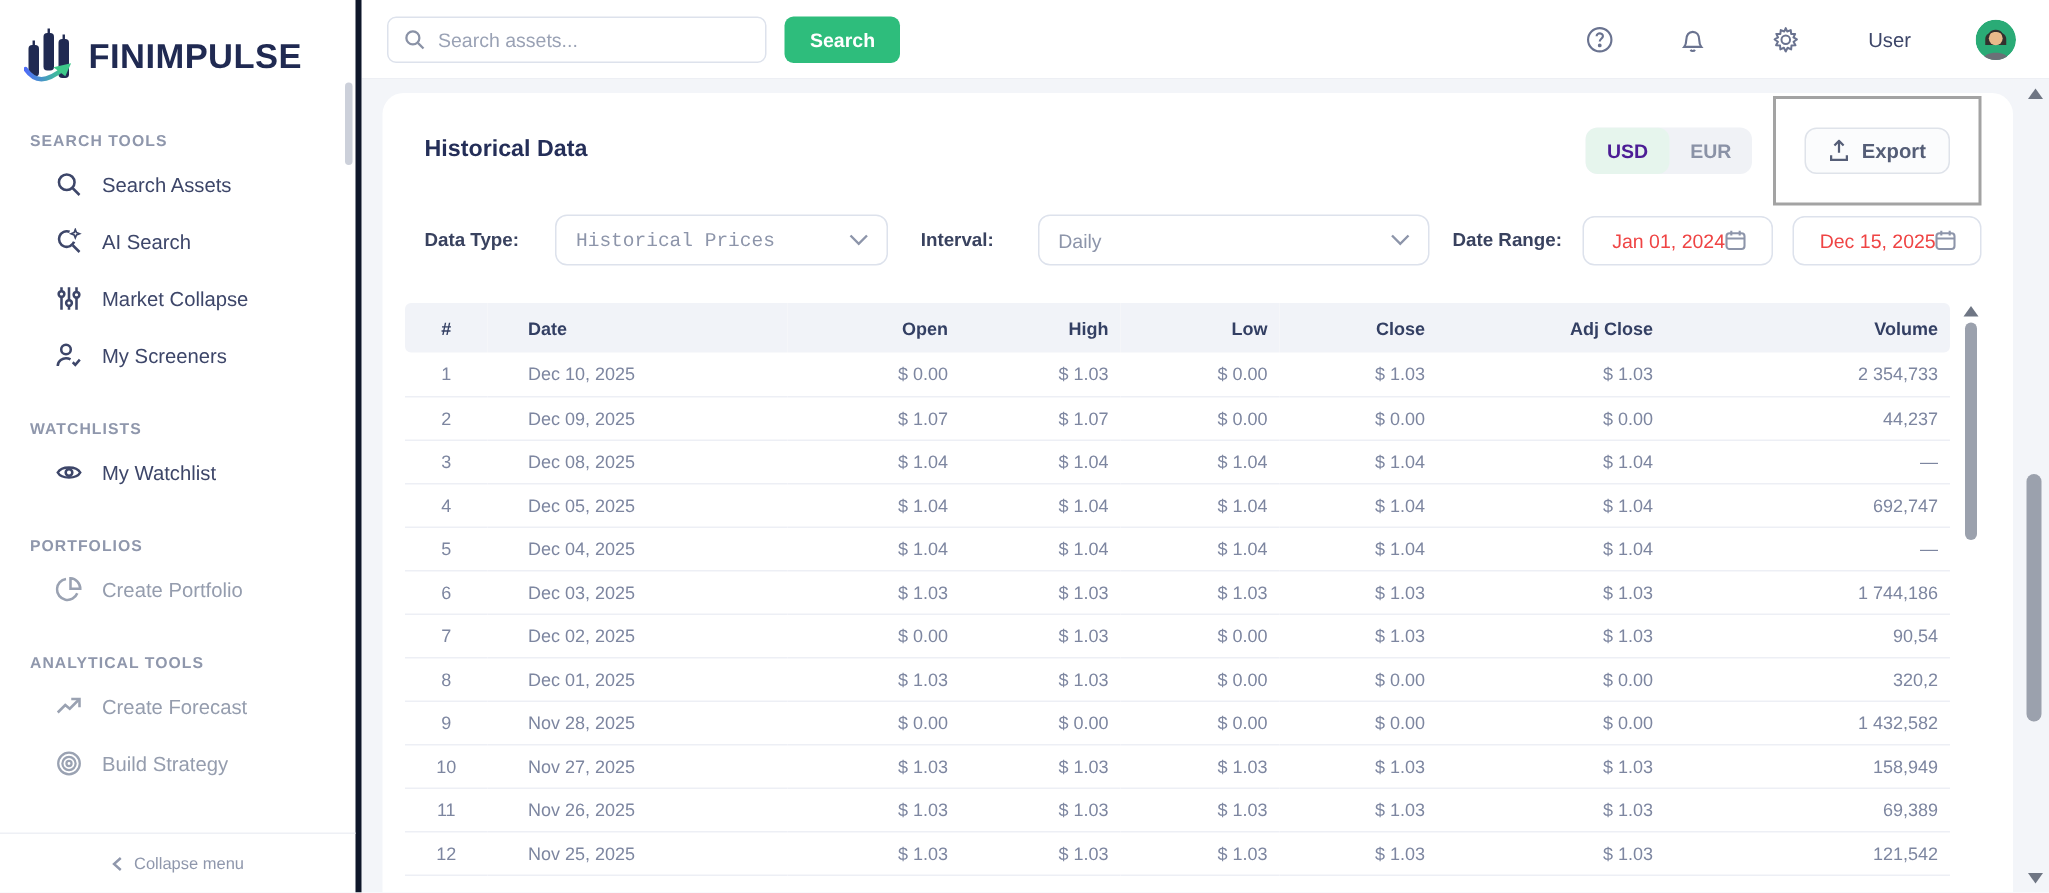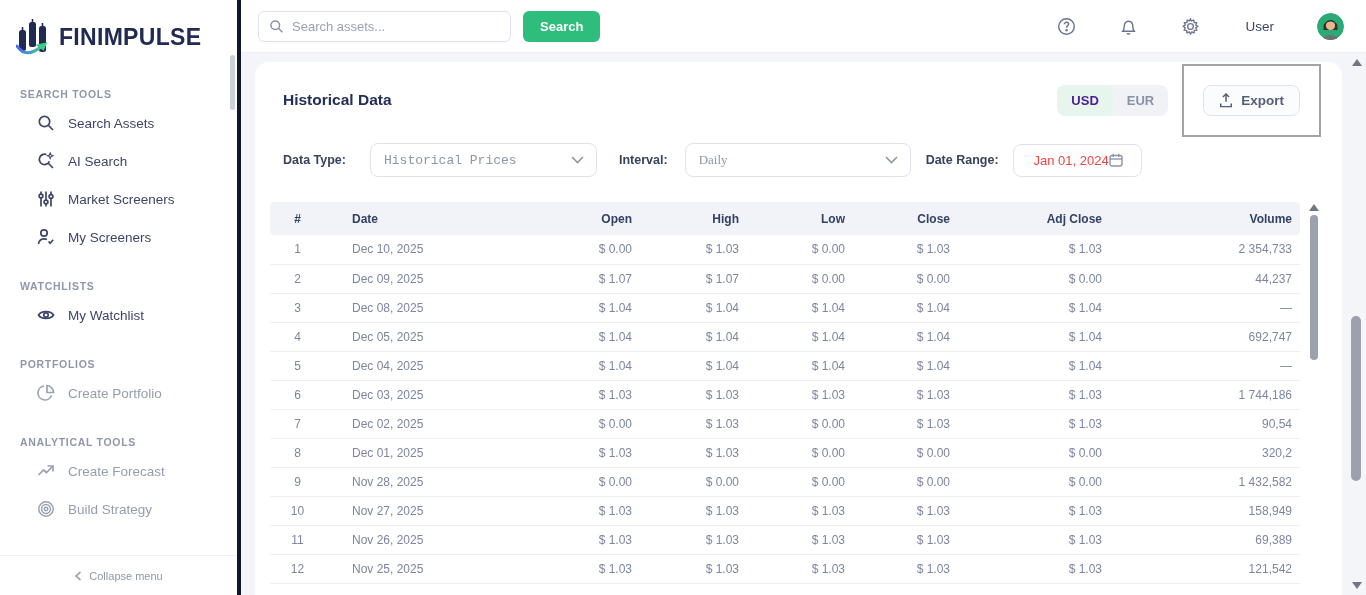--- a/index.html
+++ b/index.html
@@ -98,21 +98,21 @@
 
   
   .filters { display:flex; align-items:center; margin:23px 6px 0 13px; }
   .filter-label { font-size:12.5px; font-weight:bold; color:#39425f; white-space:nowrap; }
   .select {
     height:34px; border:1px solid #dde2ec; border-radius:8px; background:#fff;
     display:flex; align-items:center; justify-content:space-between;
     padding:0 12px 0 13px; font-size:13px; color:#8d95aa; cursor:pointer;
   }
   .sel-datatype { width:227px; margin-left:24px;font-family:Liberation Mono, monospace; }
-  .sel-interval { width:226px; margin-left:17px;font-family:Liberation Serif, serif; }
+  .sel-interval { width:268px; margin-left:29px; }
   .lbl-interval { margin-left:22px; }
   .lbl-daterange { margin-left:15px; }
   .date-input {
     height:33px; width:129px; border:1px solid #dde2ec; border-radius:8px; background:#fff;
     display:flex; align-items:center; justify-content:center;
     padding:0 11px 0 13px; font-size:13px; color:#ef4444; cursor:pointer;
   }
   .date-from { margin-left:14px; }
   .date-to { margin-left:13px; }
 
@@ -211,21 +211,21 @@
     <span class="ni">
       <svg width="18" height="18" viewBox="0 0 18 18" fill="none" stroke-width="1.7">
         <line x1="4" y1="1.5" x2="4" y2="16.5"></line>
           <circle cx="4" cy="6" r="1.9" fill="#fff"></circle>
         <line x1="9" y1="1.5" x2="9" y2="16.5"></line>
           <circle cx="9" cy="12" r="1.9" fill="#fff"></circle>
         <line x1="14" y1="1.5" x2="14" y2="16.5"></line>
           <circle cx="14" cy="6.5" r="1.9" fill="#fff"></circle>
       </svg>
       </span>
-    <span>Market Screeners</span>
+    <span>Market Collapse</span>
   </div>
 
   <div class="nav-item">
     <span class="ni">
       <svg width="18" height="18" viewBox="0 0 18 18" fill="none" stroke-width="1.7">
         <circle cx="7" cy="5" r="3.2"></circle>
         <path d="M1.5 16 C 1.5 12.2, 5 10.8, 7 10.8 C 8 10.8, 9 11, 10 11.6"></path>
         <path d="M11.5 13.5 l1.7 1.7 3 -3.4"></path>
       </svg>
       </span>
@@ -370,20 +370,29 @@
       <div class="select sel-interval">
         <span>Daily</span>
         <svg width="13" height="8" viewBox="0 0 13 8" fill="none" stroke="#8d95aa" stroke-width="1.6">
           <path d="M1 1 L6.5 6.5 L12 1"></path>
         </svg>
       </div>
 
       <span class="filter-label lbl-daterange">Date Range:</span>
       <div class="date-input date-from">
         <span>Jan 01, 2024</span>
+        <svg width="14" height="14" viewBox="0 0 14 14" fill="none" stroke="#8d95aa" stroke-width="1.4">
+          <rect x="1" y="2.5" width="12" height="10.5" rx="2"></rect>
+          <line x1="4.2" y1="0.8" x2="4.2" y2="4"></line>
+            <line x1="9.8" y1="0.8" x2="9.8" y2="4"></line>
+          <line x1="1" y1="6" x2="13" y2="6"></line>
+        </svg>
+      </div>
+      <div class="date-input date-to">
+        <span>Dec 15, 2025</span>
         <svg width="14" height="14" viewBox="0 0 14 14" fill="none" stroke="#8d95aa" stroke-width="1.4">
           <rect x="1" y="2.5" width="12" height="10.5" rx="2"></rect>
           <line x1="4.2" y1="0.8" x2="4.2" y2="4"></line>
             <line x1="9.8" y1="0.8" x2="9.8" y2="4"></line>
           <line x1="1" y1="6" x2="13" y2="6"></line>
         </svg>
       </div>
     </div>
 
     <div class="table-wrap">

